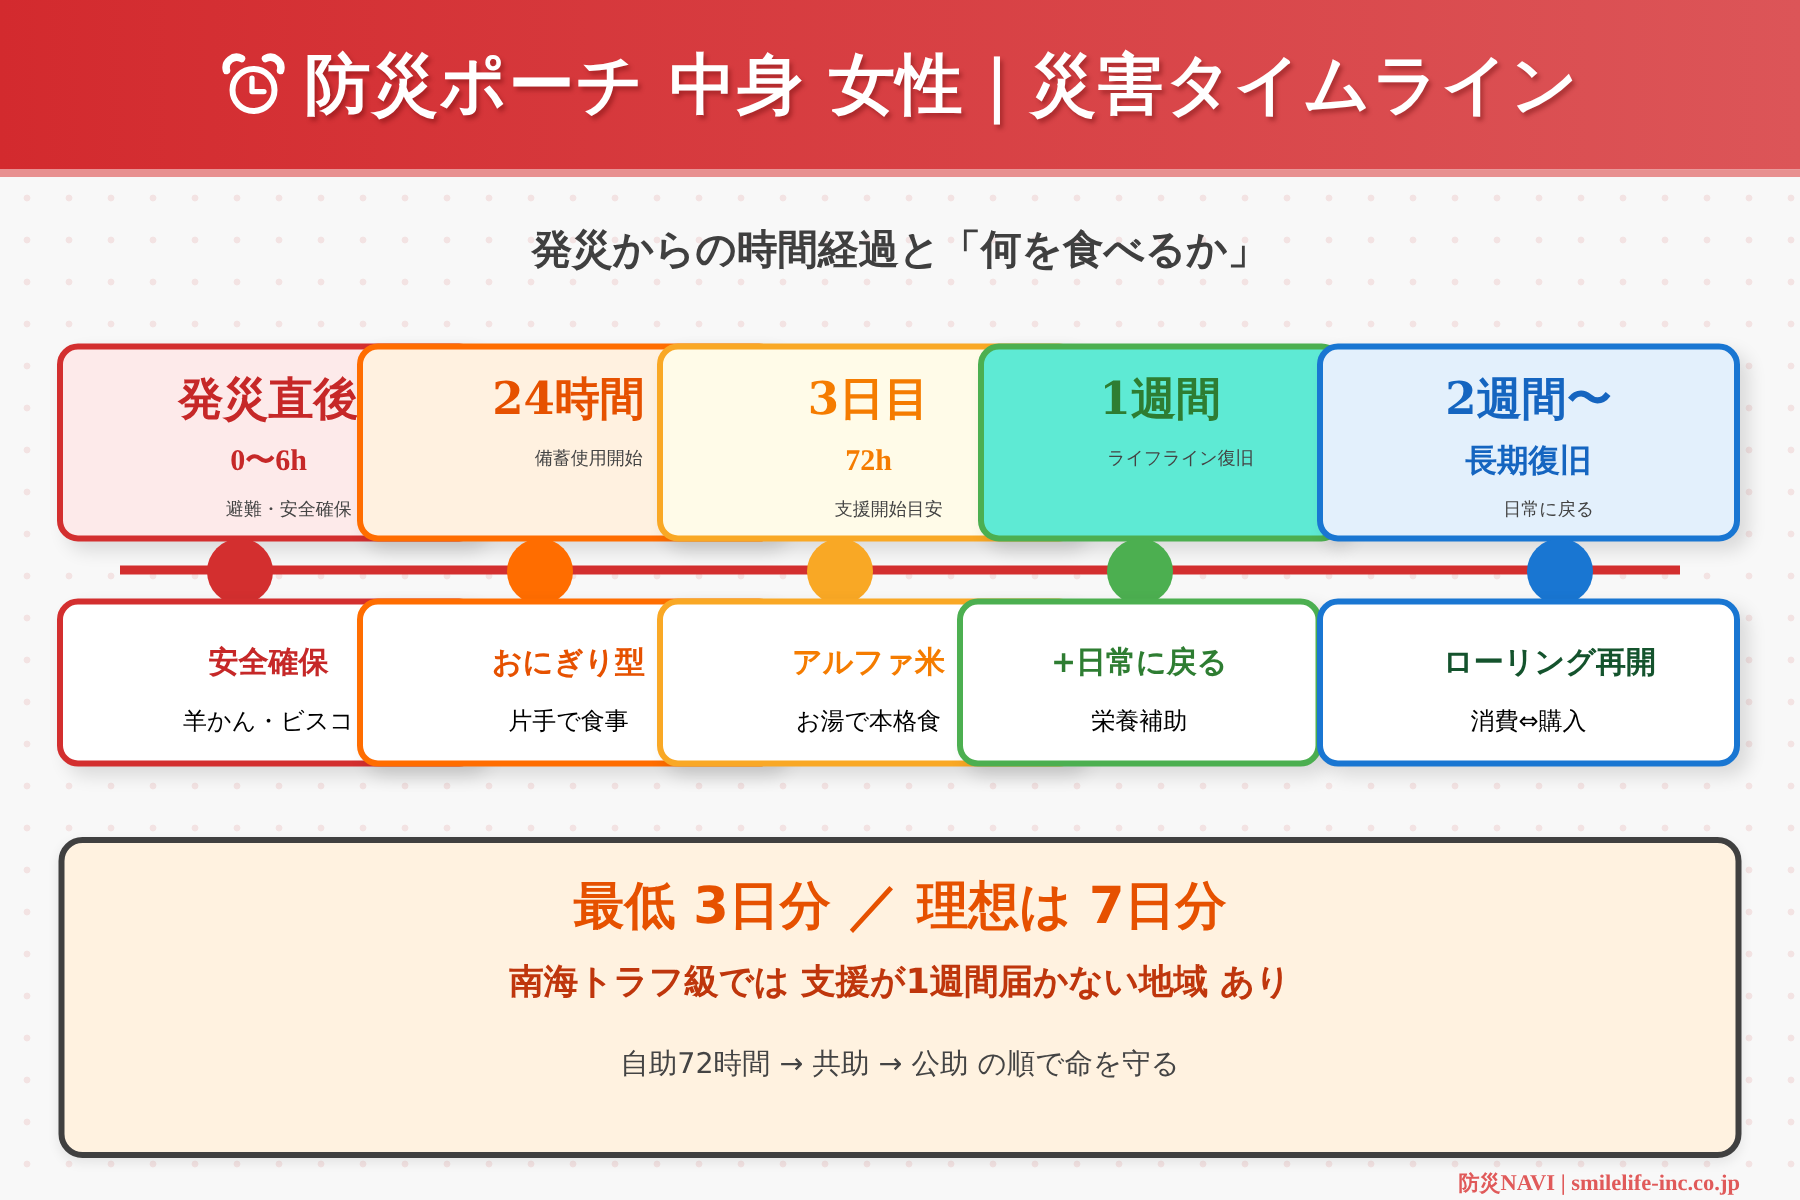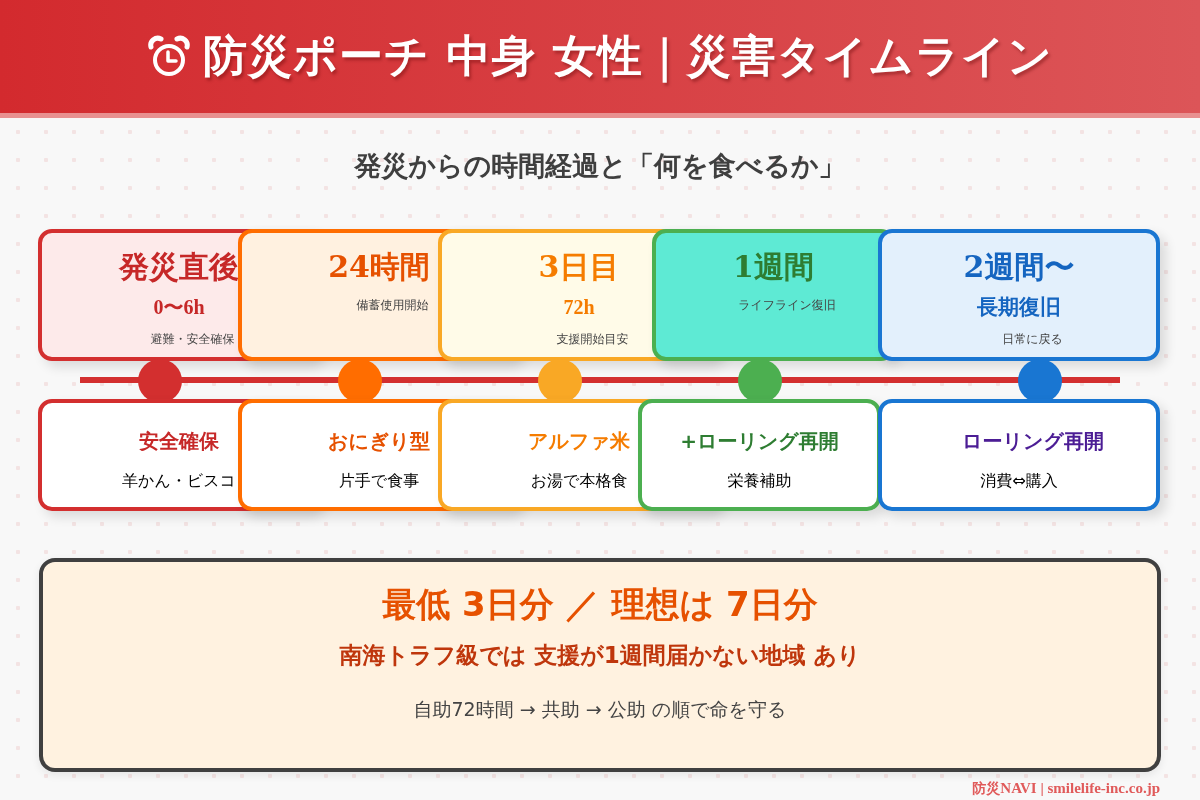--- a/index.html
+++ b/index.html
@@ -128,25 +128,25 @@
 </div>
 <div class="card bottom" id="bc1" style="left: 238px; border-color: rgb(255, 109, 0);">
   <div class="food" style="color: rgb(230, 81, 0);">おにぎり型</div>
   <div class="food-desc">片手で食事</div>
 </div>
 <div class="card bottom" id="bc2" style="left: 438px; border-color: rgb(249, 168, 37);">
   <div class="food" style="color: rgb(245, 124, 0);">アルファ米</div>
   <div class="food-desc">お湯で本格食</div>
 </div>
 <div class="card bottom" id="bc3" style="left: 638px; width: 243px; border-color: rgb(76, 175, 80);">
-  <div class="food" style="color: rgb(46, 125, 50);">+ローリング再開</div>
+  <div class="food" style="color: rgb(46, 125, 50);">+日常に戻る</div>
   <div class="food-desc">栄養補助</div>
 </div>
 <div class="card bottom" id="bc4" style="left: 878px; border-color: rgb(25, 118, 210);">
-  <div class="food" style="color: #4c1d95; padding-left: 28px;">ローリング再開</div>
+  <div class="food" style="color: #14532d; padding-left: 28px;">ローリング再開</div>
   <div class="food-desc">消費⇔購入</div>
 </div>
 
 <div class="summary">
   <div class="s-main">最低 3日分 ／ 理想は 7日分</div>
   <div class="s-sub">南海トラフ級では 支援が1週間届かない地域 あり</div>
   <div class="s-note">自助72時間 → 共助 → 公助 の順で命を守る</div>
 </div>
 
 <div class="footer">

